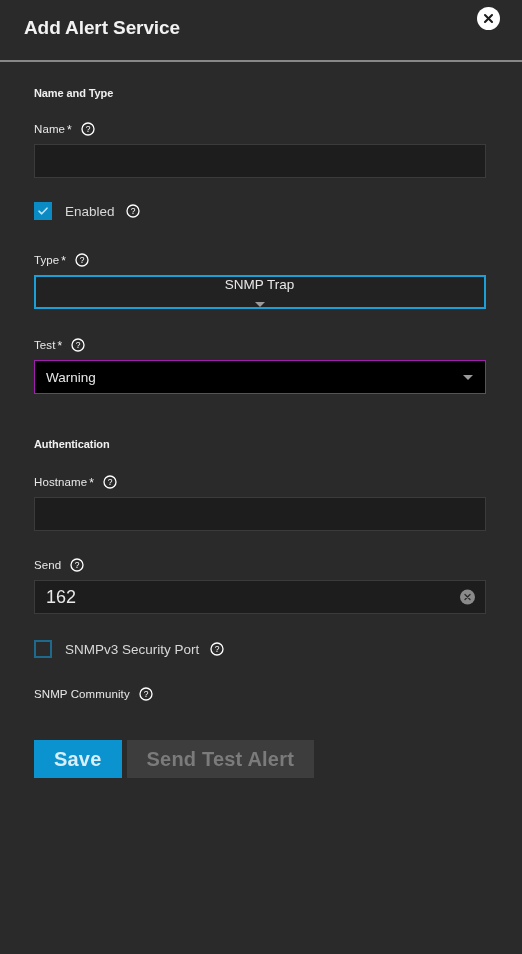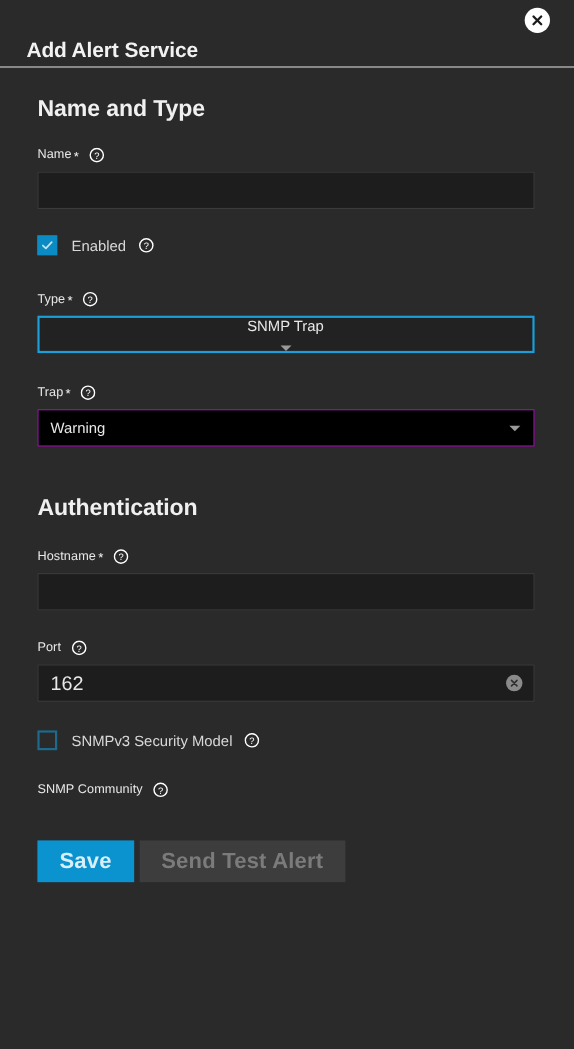--- a/index.html
+++ b/index.html
@@ -15,22 +15,22 @@
     color: #e6e6e6;
     overflow: hidden;
     position: relative;
   }
 
   
   .dialog-header {
     height: 60px;
     background: #2a2a2a;
     display: flex;
-    align-items: flex-end;
-    padding: 22px 20px 0 24px;
+    align-items: flex-start;
+    padding: 10px 20px 0 24px;
     position: relative;
   }
   .dialog-title {
     font-size: 19px;
     font-weight: bold;
     color: #f2f2f2;
     letter-spacing: -0.1px;
     line-height: 26px;
     margin-top: 5px;
   }
@@ -57,21 +57,21 @@
   }
 
   
   .dialog-body {
     padding: 0 36px 0 34px;
     background: #2a2a2a;
     height: calc(954px - 62px);
   }
 
   .section-title {
-    font-size: 21px;
+    font-size: 11px;
     font-weight: bold;
     color: #f0f0f0;
     margin: 0;
     padding-top: 25px;
     letter-spacing: -0.1px;
   }
 
   .field { margin-top: 22px; }
   .field-label-row {
     display: flex;
@@ -293,21 +293,21 @@
       </span>
     </div>
     <div class="select-box focused">
       <span class="select-value">SNMP Trap</span>
       <span class="caret"></span>
     </div>
   </div>
 
   <div class="field" style="margin-top:28px">
     <div class="field-label-row">
-      <span class="field-label">Trap</span>
+      <span class="field-label">Test</span>
       <span class="req-star">*</span>
       <span class="help-icon">
         <svg width="14" height="14" viewBox="0 0 14 14">
           <circle cx="7" cy="7" r="6" fill="none" stroke="#ffffff" stroke-width="1.3"></circle>
           <text x="7" y="10.4" font-family="Liberation Sans, sans-serif" font-size="8.5" fill="#ffffff" text-anchor="middle">?</text>
         </svg>
       </span>
     </div>
     <div class="select-box">
       <span class="select-value">Warning</span>
@@ -330,41 +330,41 @@
         </svg>
       </span>
     </div>
     <div class="input-wrap">
       <input class="text-input" type="text" value="" style="">
     </div>
   </div>
 
   <div class="field" style="margin-top:26px">
     <div class="field-label-row">
-      <span class="field-label">Port</span>
+      <span class="field-label">Send</span>
       <span class="help-icon">
         <svg width="14" height="14" viewBox="0 0 14 14">
           <circle cx="7" cy="7" r="6" fill="none" stroke="#ffffff" stroke-width="1.3"></circle>
           <text x="7" y="10.4" font-family="Liberation Sans, sans-serif" font-size="8.5" fill="#ffffff" text-anchor="middle">?</text>
         </svg>
       </span>
     </div>
     <div class="input-wrap">
       <input class="text-input" type="text" value="162" style="">
       <span class="clear-icon">
         <svg width="9" height="9" viewBox="0 0 9 9">
           <path d="M2 2 L7 7 M7 2 L2 7" stroke="#2e2e2e" stroke-width="1.4" stroke-linecap="round"></path>
         </svg>
       </span>
     </div>
   </div>
 
   <div class="checkbox-row" style="margin-top:26px">
     <span class="cb unchecked"></span>
-    <span class="cb-label">SNMPv3 Security Model</span>
+    <span class="cb-label">SNMPv3 Security Port</span>
     <span class="help-icon">
       <svg width="14" height="14" viewBox="0 0 14 14">
         <circle cx="7" cy="7" r="6" fill="none" stroke="#ffffff" stroke-width="1.3"></circle>
         <text x="7" y="10.4" font-family="Liberation Sans, sans-serif" font-size="8.5" fill="#ffffff" text-anchor="middle">?</text>
       </svg>
     </span>
   </div>
 
   <div class="field" style="margin-top:28px">
     <div class="field-label-row">

